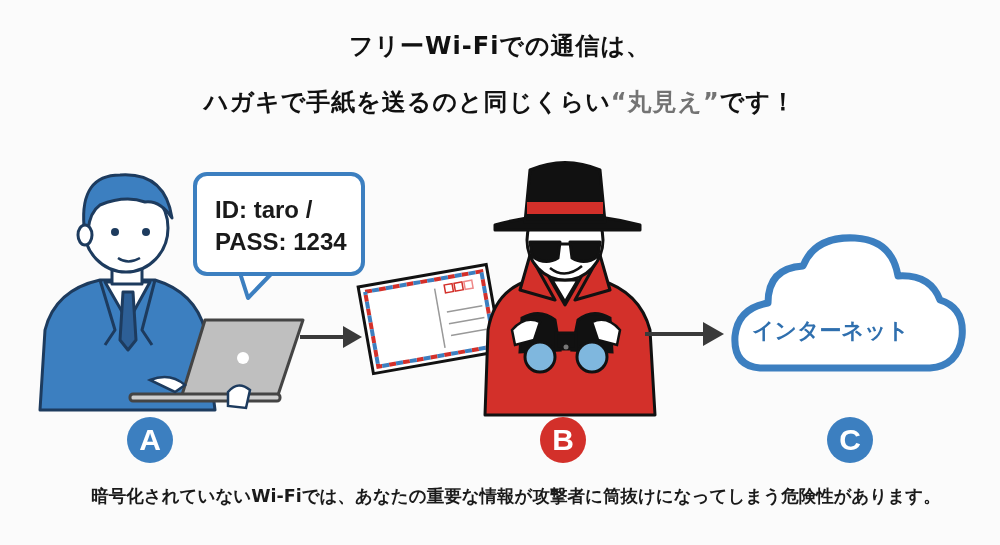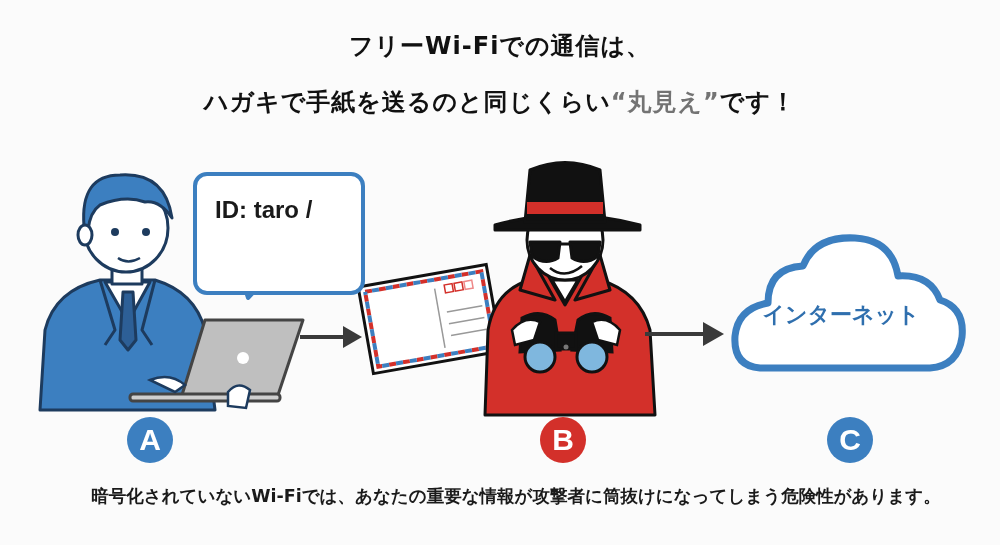--- a/index.html
+++ b/index.html
@@ -6,28 +6,28 @@
   html, body { width: 1000px; height: 545px; background: #fbfbfb; overflow: hidden; }
   body { position: relative; font-family: "DejaVu Sans", sans-serif; color: #111; }
 
   .title { position: absolute; left: 0; width: 1000px; text-align: center; font-weight: bold; font-size: 24px; letter-spacing: 1px; color: #111; line-height: 44px; }
   .title.l1 { top: 24px; }
   .title.l2 { top: 80px; }
   .title .hl { color: #737373; }
 
   .caption { position: absolute; left: 16px; top: 484px; width: 1000px; text-align: center; font-size: 17.5px; font-weight: bold; color: #1a1a1a; }
 
-  .bubble { position: absolute; left: 193px; top: 172px; width: 172px; height: 123px; border: 4px solid #3c7fc0; border-radius: 14px; background: #fff; padding: 18px 13px 0 18px; font-family: "Liberation Sans", sans-serif; font-weight: bold; font-size: 24px; line-height: 32px; color: #1a1a1a; }
+  .bubble { position: absolute; left: 193px; top: 172px; width: 172px; height: 104px; border: 4px solid #3c7fc0; border-radius: 14px; background: #fff; padding: 18px 13px 0 18px; font-family: "Liberation Sans", sans-serif; font-weight: bold; font-size: 24px; line-height: 32px; color: #1a1a1a; }
 
   .badge { position: absolute; width: 46px; height: 46px; border-radius: 50%; color: #fff; font-family: "Liberation Sans", sans-serif; font-weight: bold; font-size: 30px; text-align: center; line-height: 46px; }
   .badge.a { left: 127px; top: 417px; background: #3c7fc0; }
   .badge.b { left: 540px; top: 417px; background: #d3302a; }
   .badge.c { left: 827px; top: 417px; background: #3c7fc0; }
 
-  .cloud-label { position: absolute; left: 752px; top: 300px; width: 178px; text-align: center; font-weight: bold; font-size: 22px; color: #2f6fae; }
+  .cloud-label { position: absolute; left: 752px; top: 316px; width: 178px; text-align: left; font-weight: bold; font-size: 22px; color: #2f6fae; }
   svg.art { position: absolute; left: 0; top: 0; }
 </style>
 </head>
 <body>
 
 <div class="title l1">フリーWi-Fiでの通信は、</div>
 <div class="title l2"><span>ハガキで手紙を送るのと同じくらい</span><span class="hl">“丸見え”</span><span>です！</span></div>
 
 <svg class="art" width="1000" height="545" viewBox="0 0 1000 545">
 
@@ -124,20 +124,21 @@
   <g>
     <path d="M760 368 Q733 366 735 336 Q738 308 768 303 Q768 268 803 266 Q815 236 855 238 Q892 240 898 276 Q930 274 940 300 Q965 308 962 337 Q958 366 930 368 Z" fill="#fff" stroke="#3c7fc0" stroke-width="7" stroke-linejoin="round"></path>
   </g>
 
   <path d="M240 273 L248 298 L272 273" fill="#fff" stroke="#3c7fc0" stroke-width="4" stroke-linejoin="round"></path>
   <line x1="243" y1="273" x2="270" y2="273" stroke="#fff" stroke-width="5"></line>
 </svg>
 
 <div class="bubble">
   <div>ID: taro /</div>
+  <div>PASS: 1234</div>
 </div>
 
 <div class="cloud-label">インターネット</div>
 
 <div class="badge a">A</div>
 <div class="badge b">B</div>
 <div class="badge c">C</div>
 
 <div class="caption">暗号化されていないWi-Fiでは、あなたの重要な情報が攻撃者に筒抜けになってしまう危険性があります。</div>
 

